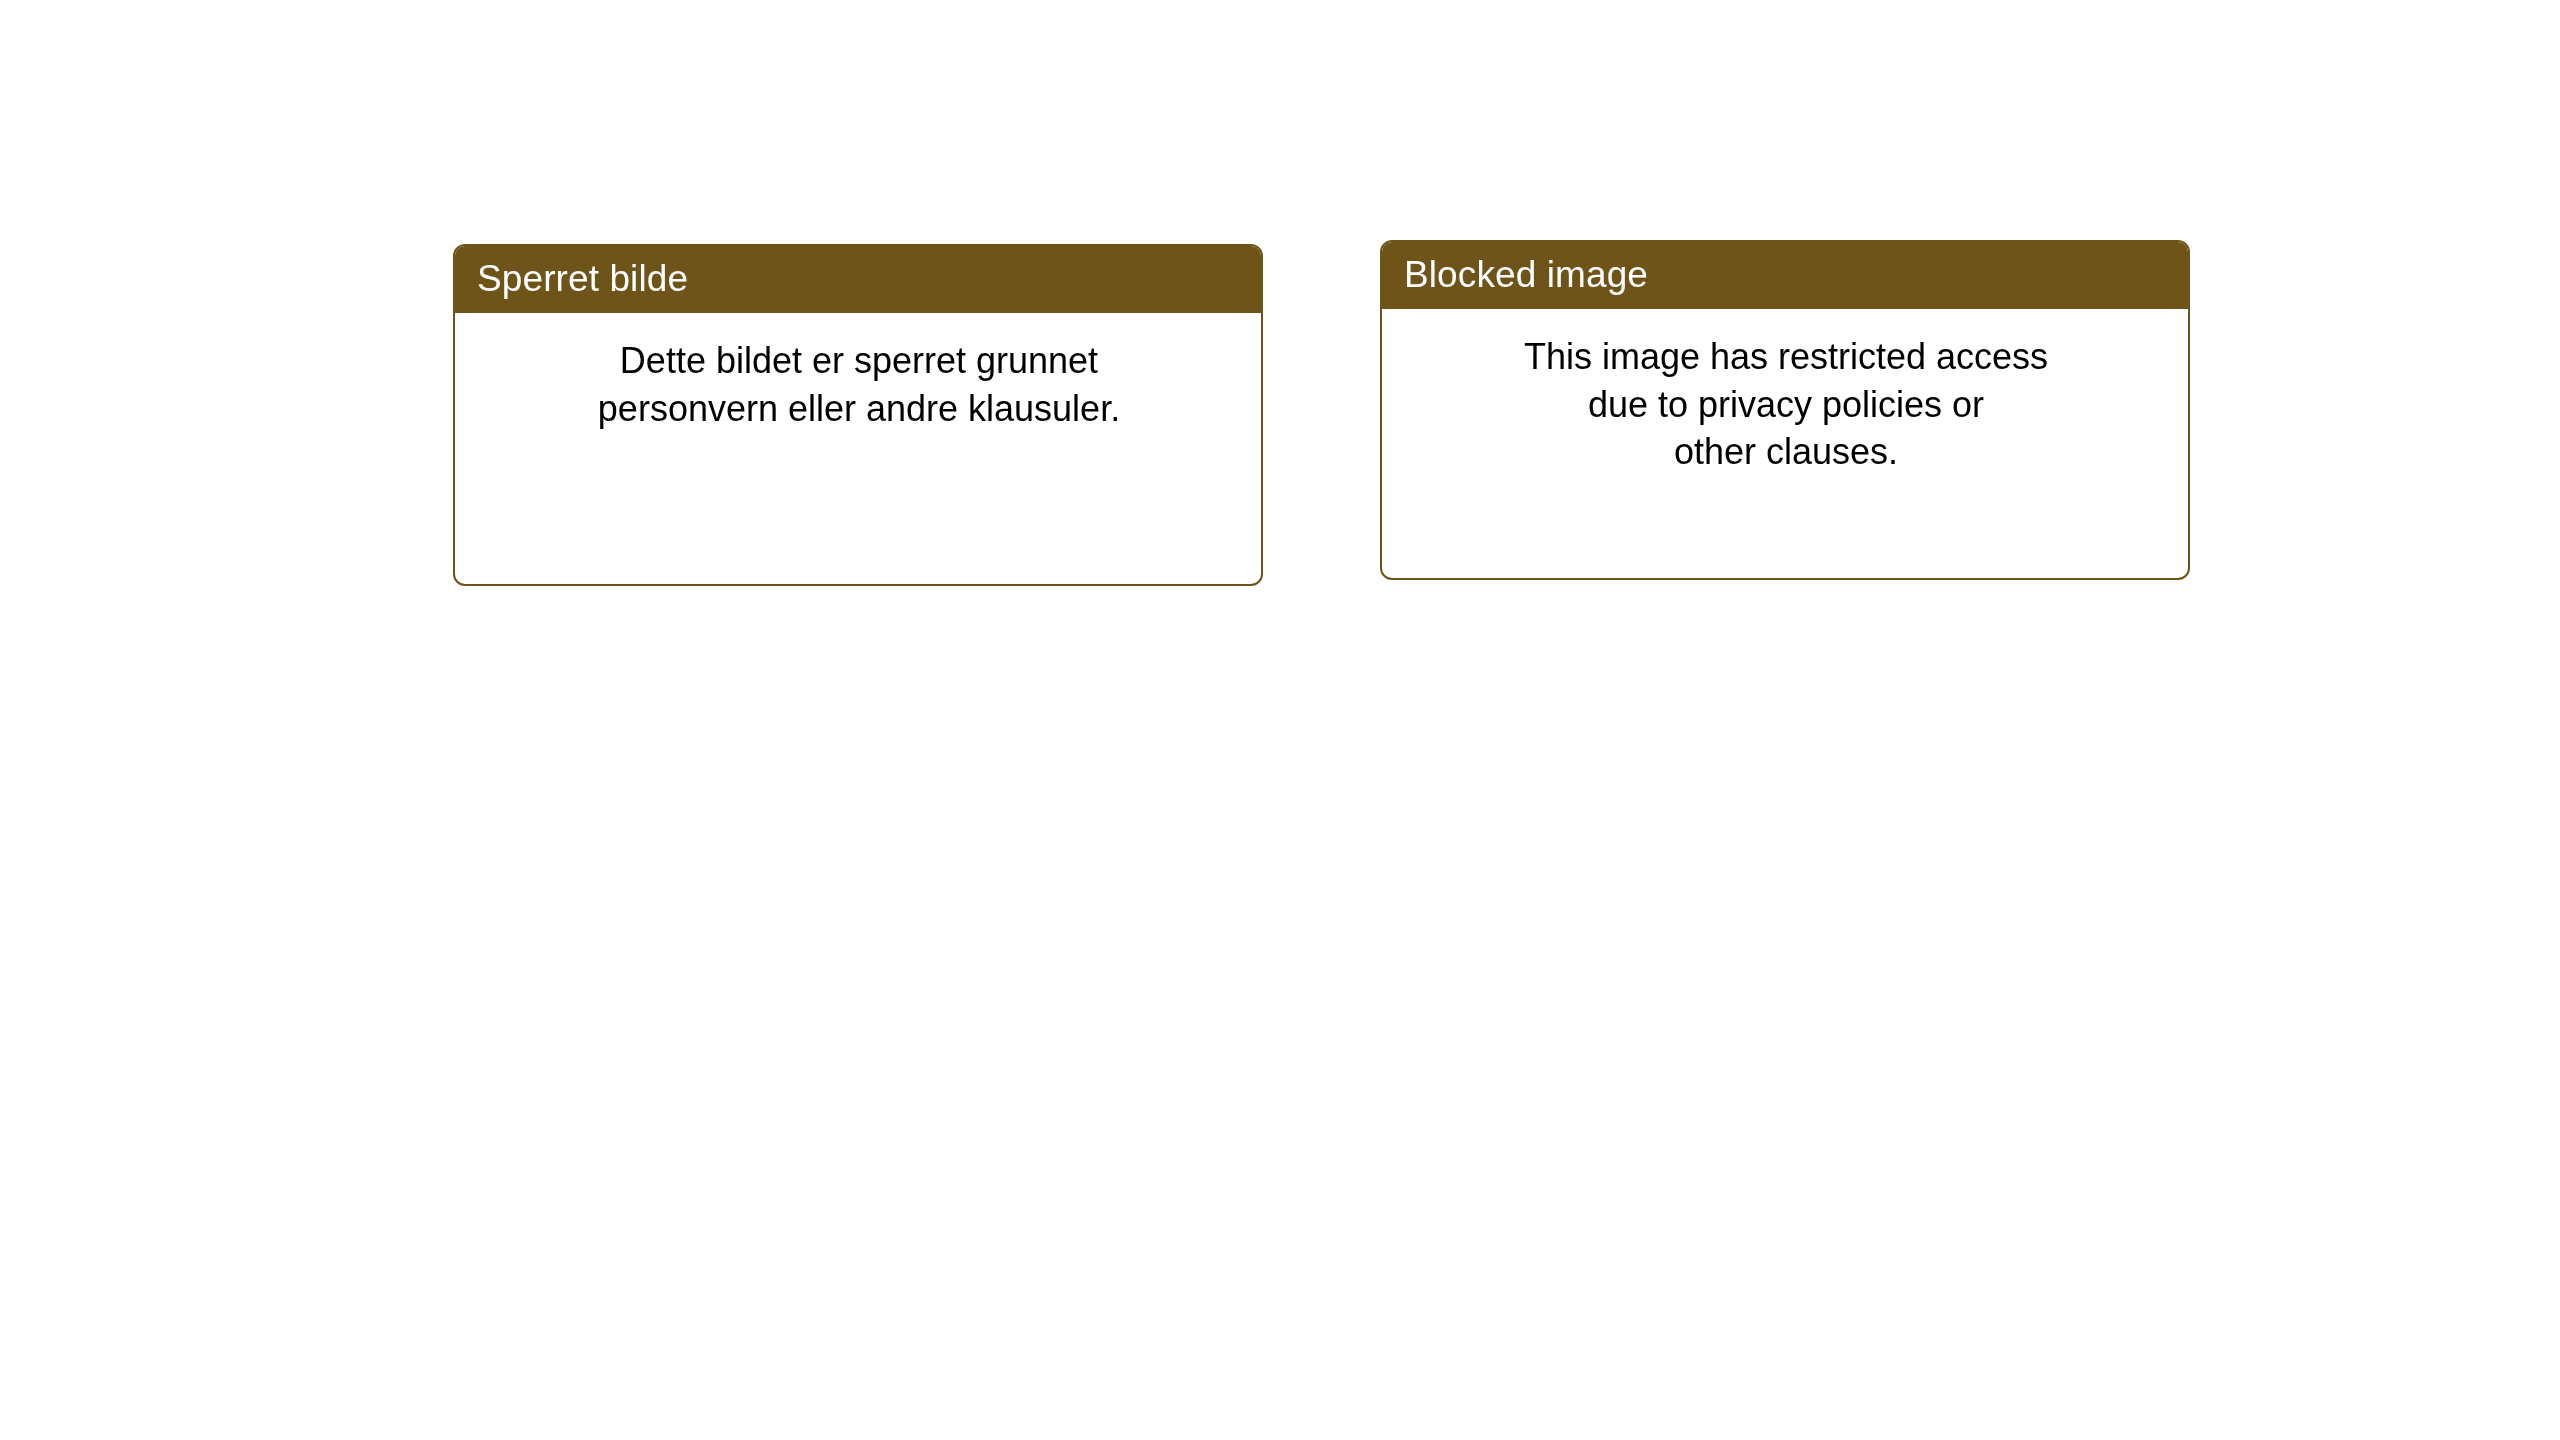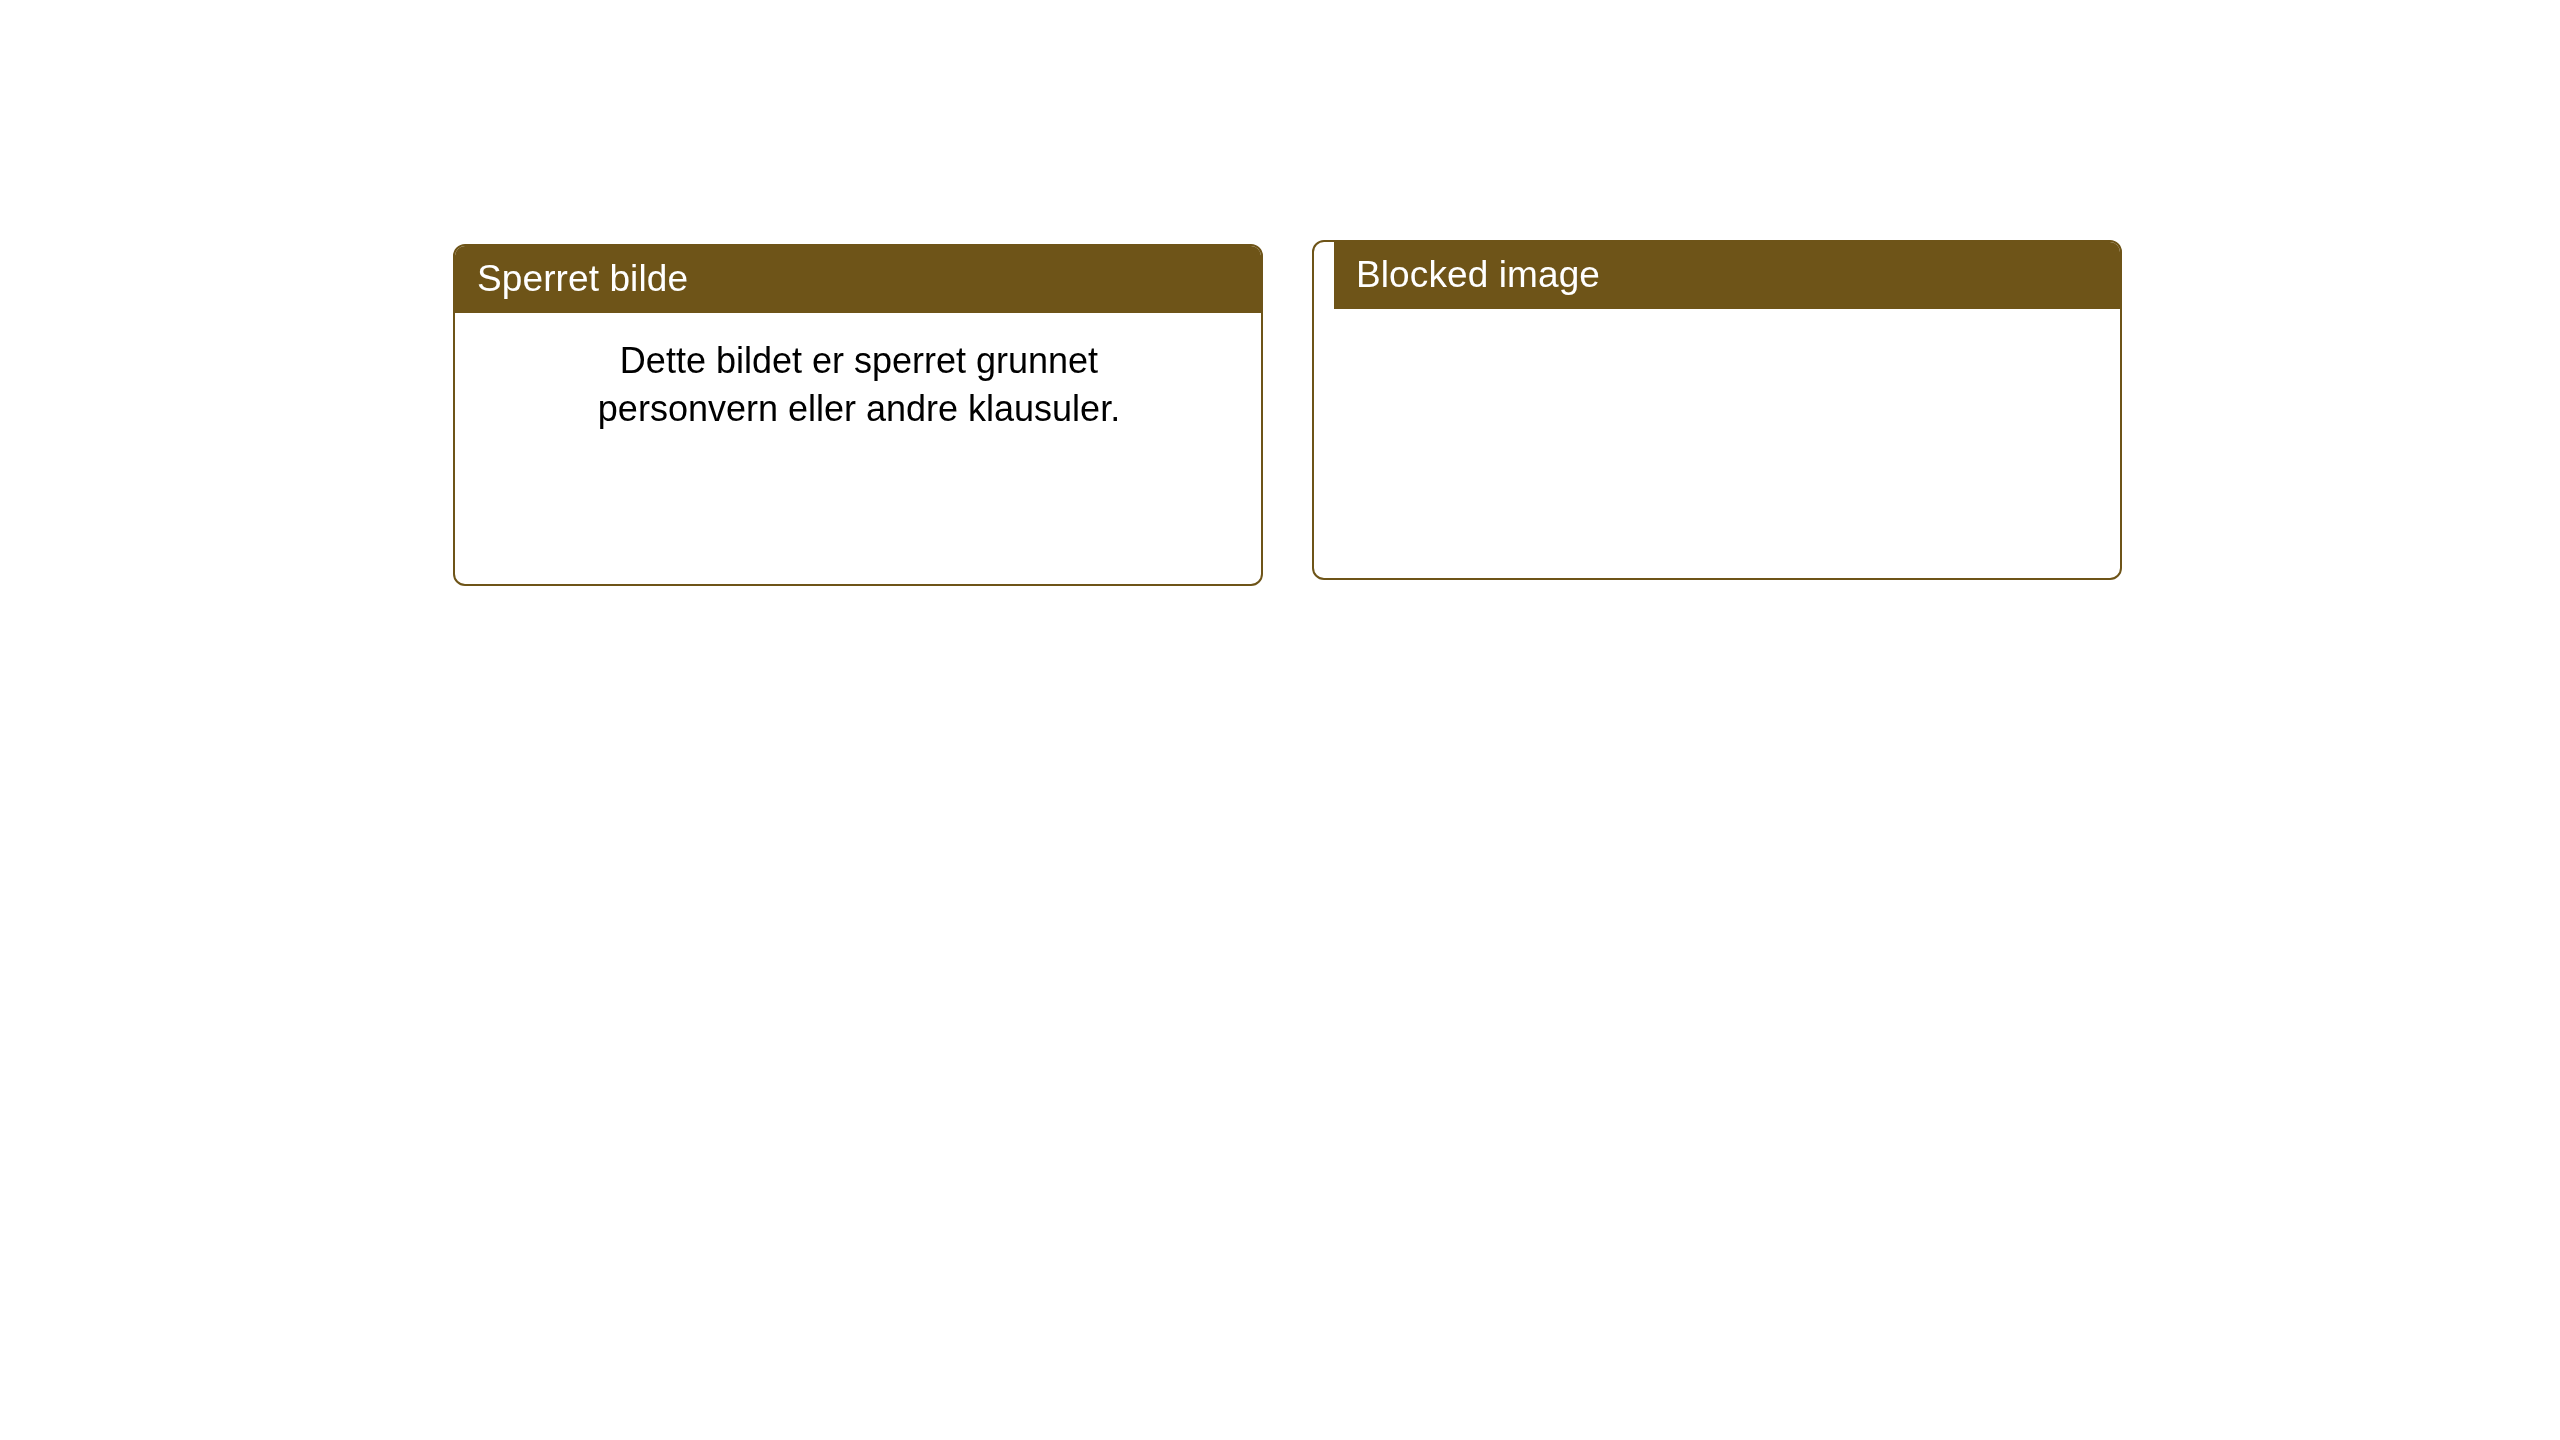--- a/index.html
+++ b/index.html
@@ -53,37 +53,41 @@
 
   
   #card-no {
     left: 453px;
     top: 244px;
     width: 810px;
     height: 342px;
   }
   
   #card-en {
-    left: 1312px;
+    left: 1380px;
     top: 240px;
     width: 810px;
     height: 340px;
-    padding-left: 20px;
   }
 </style>
 </head>
 <body>
 
 <div class="stage">
 
   <div class="notice-card" id="card-no">
     <div class="card-header">Sperret bilde</div>
     <div class="card-body">
       <p>Dette bildet er sperret grunnet
 personvern eller andre klausuler.</p>
     </div>
   </div>
 
   <div class="notice-card" id="card-en">
     <div class="card-header">Blocked image</div>
+    <div class="card-body">
+      <p>This image has restricted access
+due to privacy policies or
+other clauses.</p>
+    </div>
   </div>
 
 </div>
 
 </body></html>

